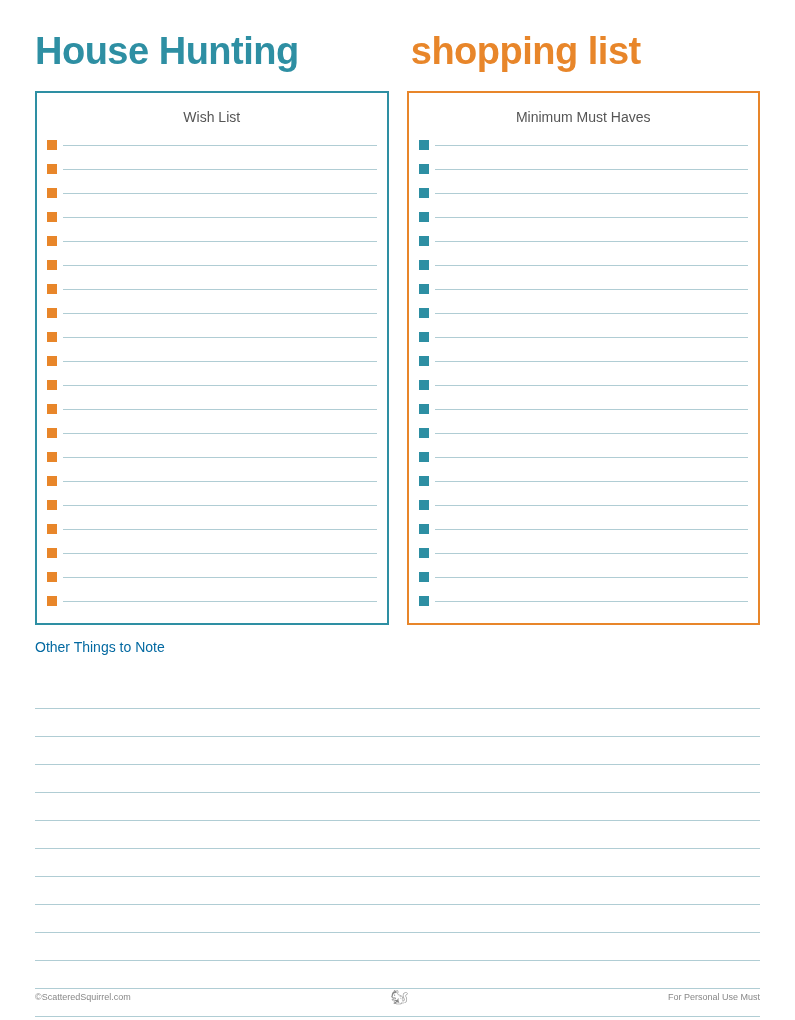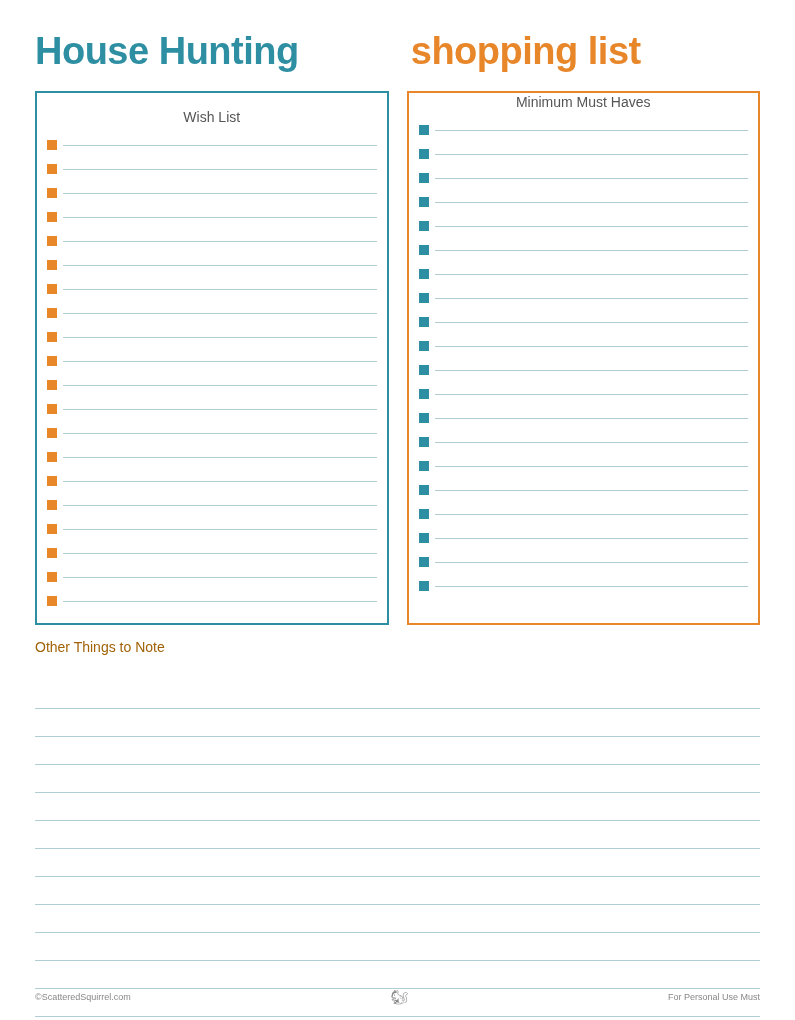--- a/index.html
+++ b/index.html
@@ -54,21 +54,21 @@
 
     .col-wish {
       flex: 1;
       border: 2px solid #2e8fa3;
       padding: 16px 10px 10px 10px;
     }
 
     .col-must {
       flex: 1;
       border: 2px solid #e8862a;
-      padding: 1px 10px 10px 10px;
+      padding: 16px 10px 10px 10px;
     }
 
     .col-header {
       text-align: center;
       font-size: 14px;
       color: #555;
       margin-bottom: 8px;
       font-weight: normal;
     }
 
@@ -108,21 +108,21 @@
       height: 24px;
     }
 
     
     .other-section {
       margin-top: 4px;
     }
 
     .other-label {
       font-size: 14px;
-      color: #a16207;
+      color: #0369a1;
       margin-bottom: 26px;
     }
 
     .note-lines {
       display: flex;
       flex-direction: column;
       gap: 0;
     }
 
     .note-line {

